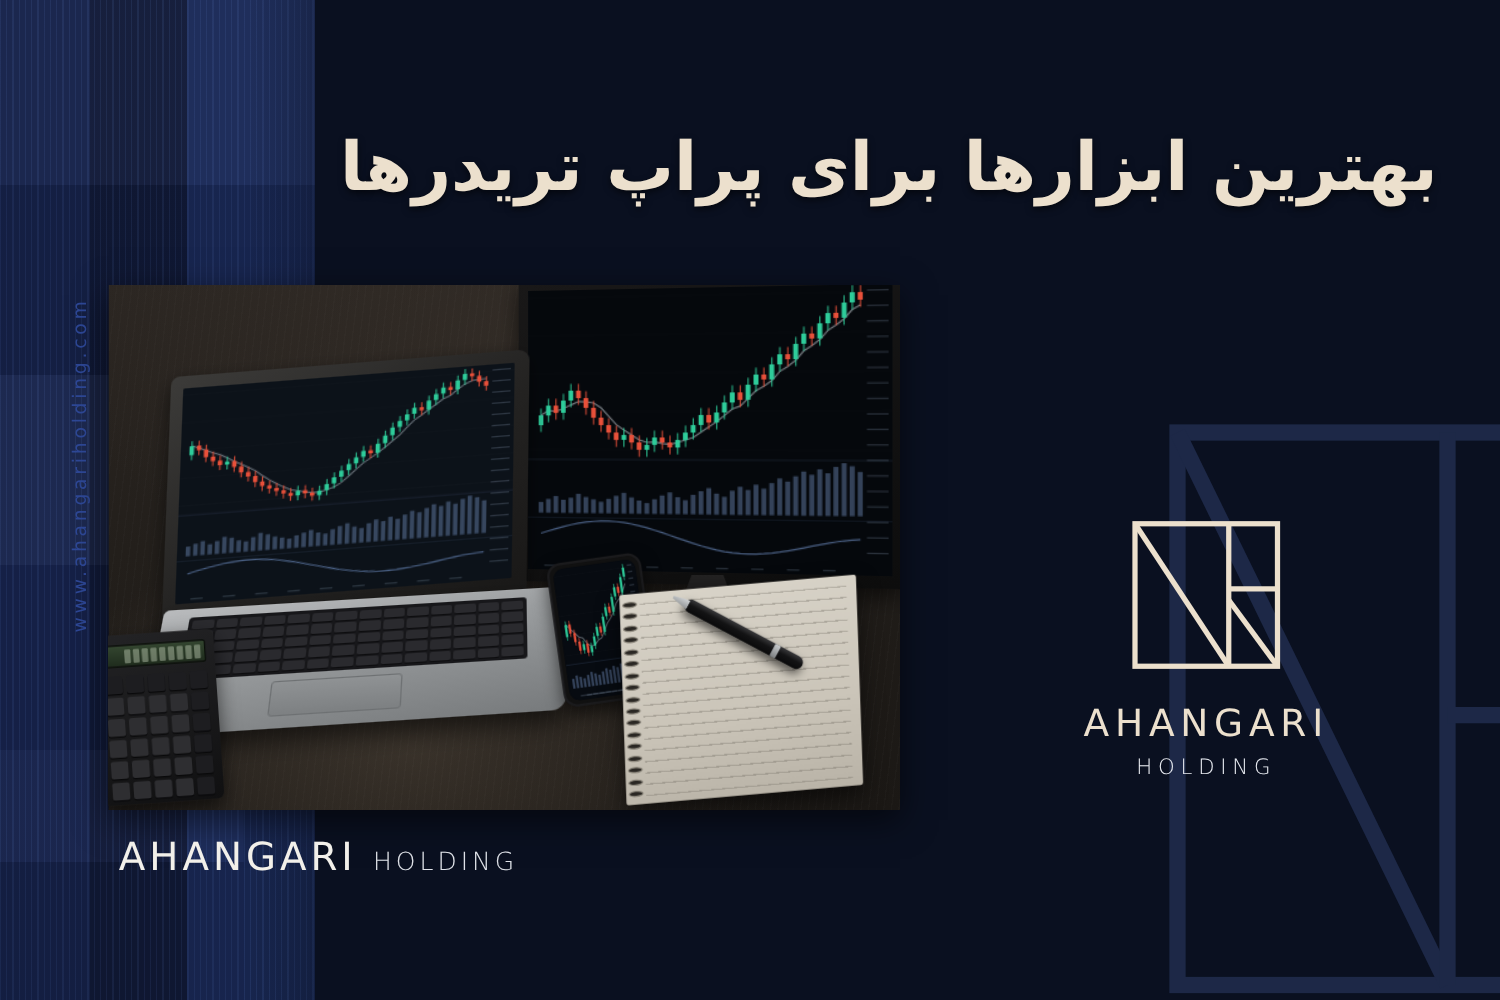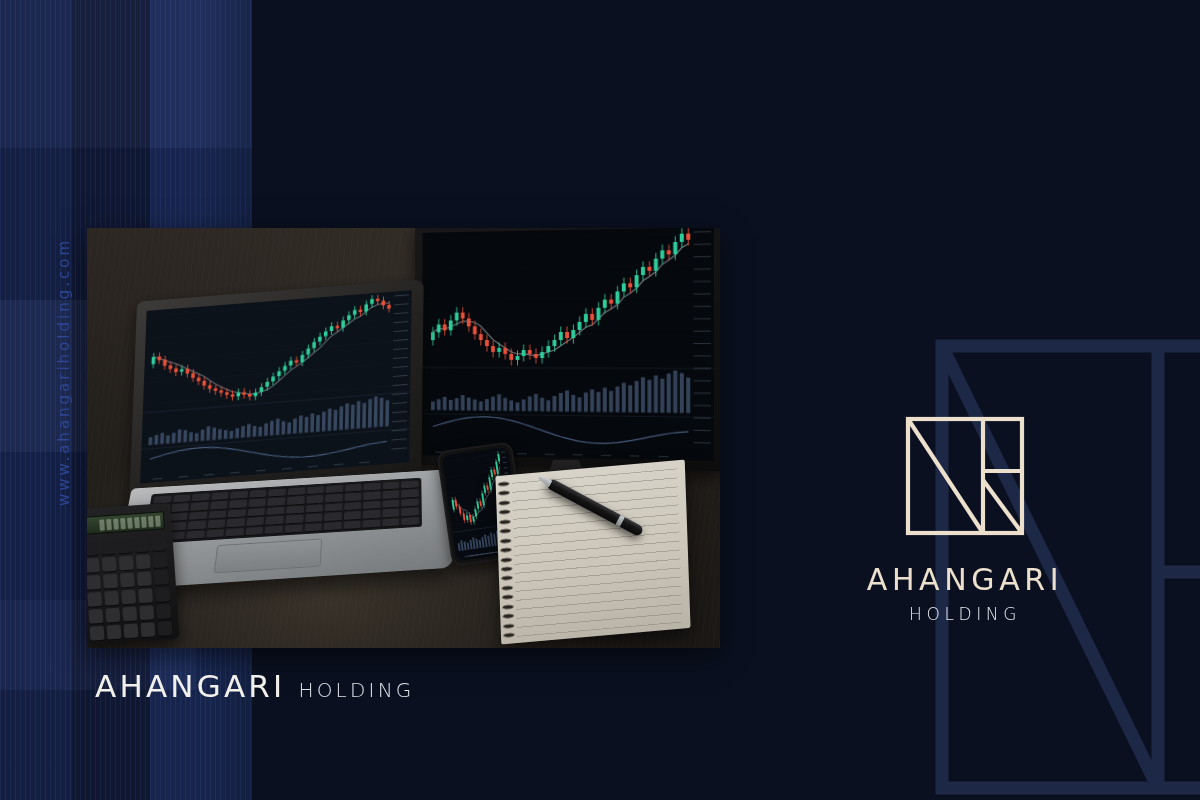--- a/index.html
+++ b/index.html
@@ -284,20 +284,21 @@
     <svg viewBox="0 0 330 470" width="330" height="470" aria-hidden="true">
       <g fill="none" stroke="#1d2847" stroke-width="13">
         <rect x="14" y="14" width="302" height="442"></rect>
         <path d="M14 14 L230 456"></path>
         <path d="M230 14 L230 456"></path>
         <path d="M230 240 L330 240"></path>
       </g>
     </svg>
   </div>
 
+  <div class="headline">بهترین ابزارها برای پراپ تریدرها</div>
 
   <div class="vurl">
     <span>www.ahangariholding.com</span>
   </div>
 
   <div class="photo">
     <div class="desk"></div>
     <div class="desk-grain"></div>
 
     <div class="monitor">

